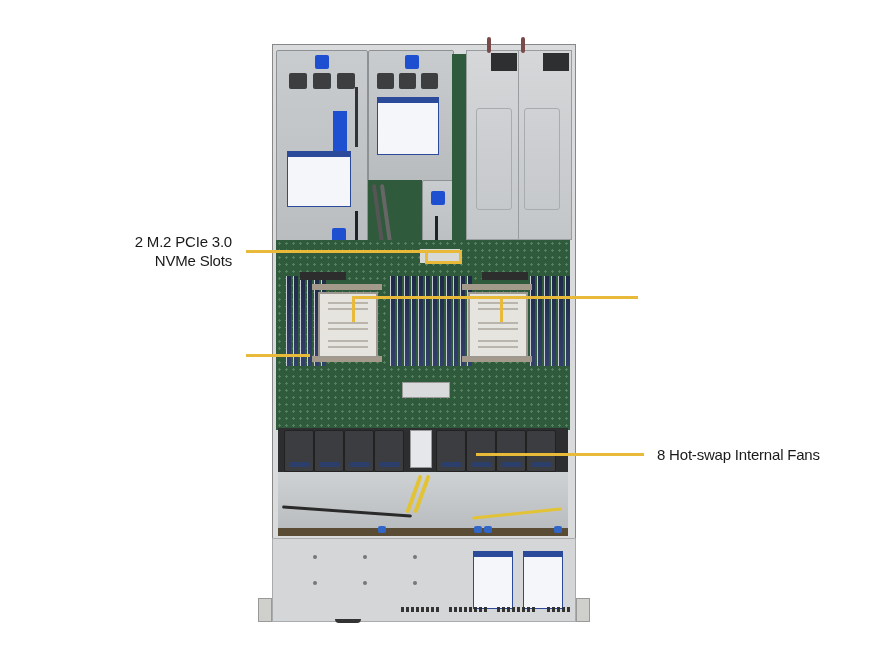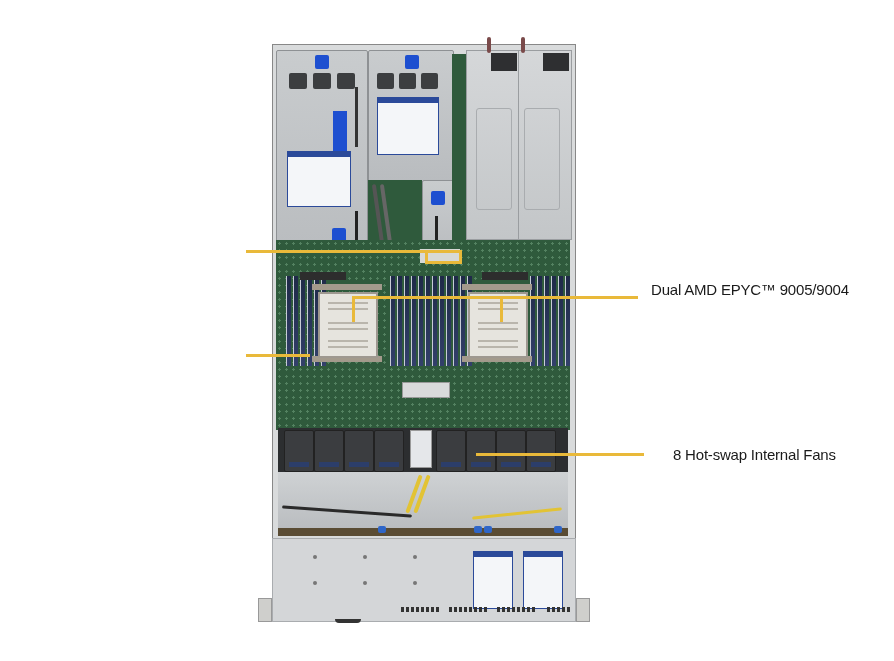--- a/index.html
+++ b/index.html
@@ -224,24 +224,25 @@
 
   <div class="leader" style="left:352px;top:296px;width:286px;height:3px;"></div>
   <div class="leader" style="left:352px;top:296px;width:3px;height:26px;"></div>
   <div class="leader" style="left:500px;top:296px;width:3px;height:26px;"></div>
 
   <div class="leader" style="left:246px;top:354px;width:64px;height:3px;"></div>
 
   <div class="leader" style="left:476px;top:453px;width:168px;height:3px;"></div>
 
   <div class="label right-align" style="left:80px;top:232px;width:152px;">
+    <div>2 M.2 PCIe 3.0</div>
+    <div>NVMe Slots</div>
   </div>
 
 
   <div class="label" style="left:651px;top:280px;">
-    <div>Dual AMD EPYC™ 9005/9004</div>
-  </div>
-
-  <div class="label" style="left:657px;top:445px;margin-left:16px;">
+  </div>
+
+  <div class="label" style="left:657px;top:445px;">
     <div>8 Hot-swap Internal Fans</div>
   </div>
 
 </div>
 
 </body></html>

